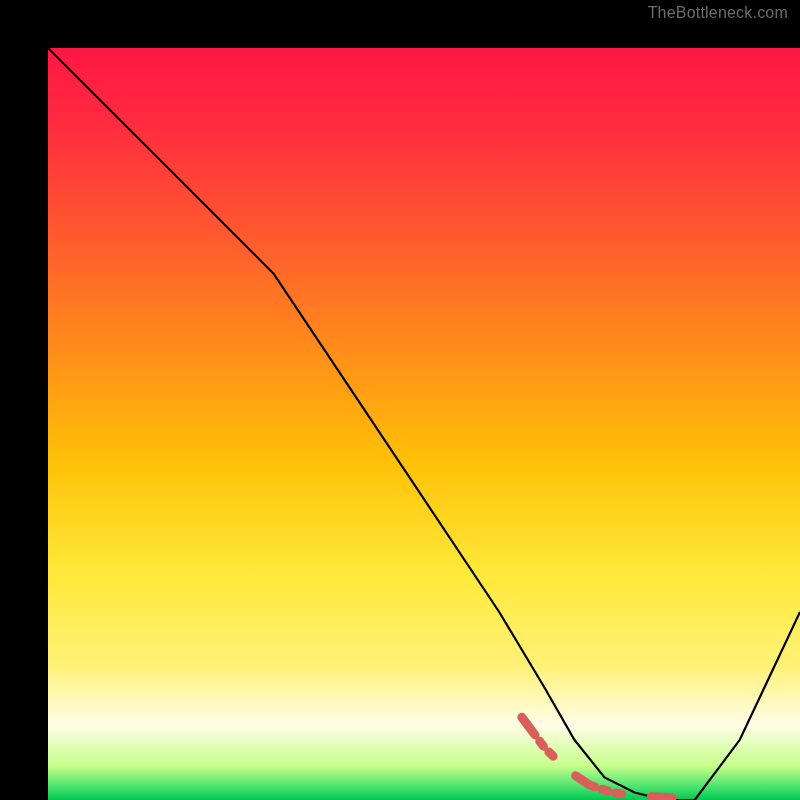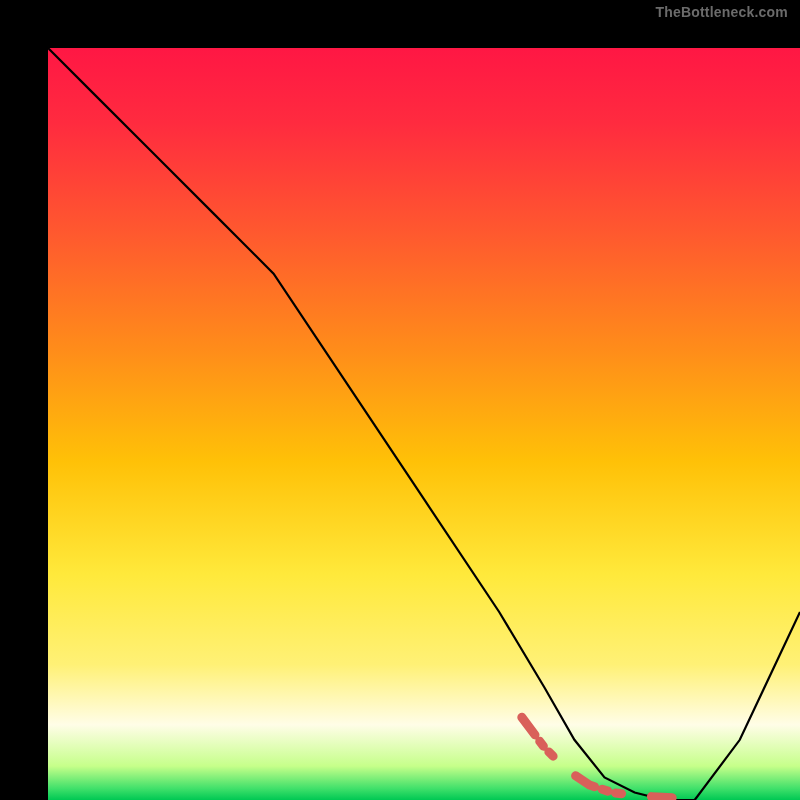--- a/index.html
+++ b/index.html
@@ -17,22 +17,22 @@
     top: 24px;
     width: 752px;
     height: 752px;
     background: #000;
   }
   .watermark {
     position: absolute;
     top: 4px;
     right: 12px;
     color: #6b6b6b;
-    font-size: 14px;
-    font-weight: 700;
+    font-size: 16px;
+    font-weight: 400;
     letter-spacing: 0.2px;
   }
   svg {
     position: absolute;
     left: 24px;
     top: 24px;
   }
 </style>
 </head>
 <body>

